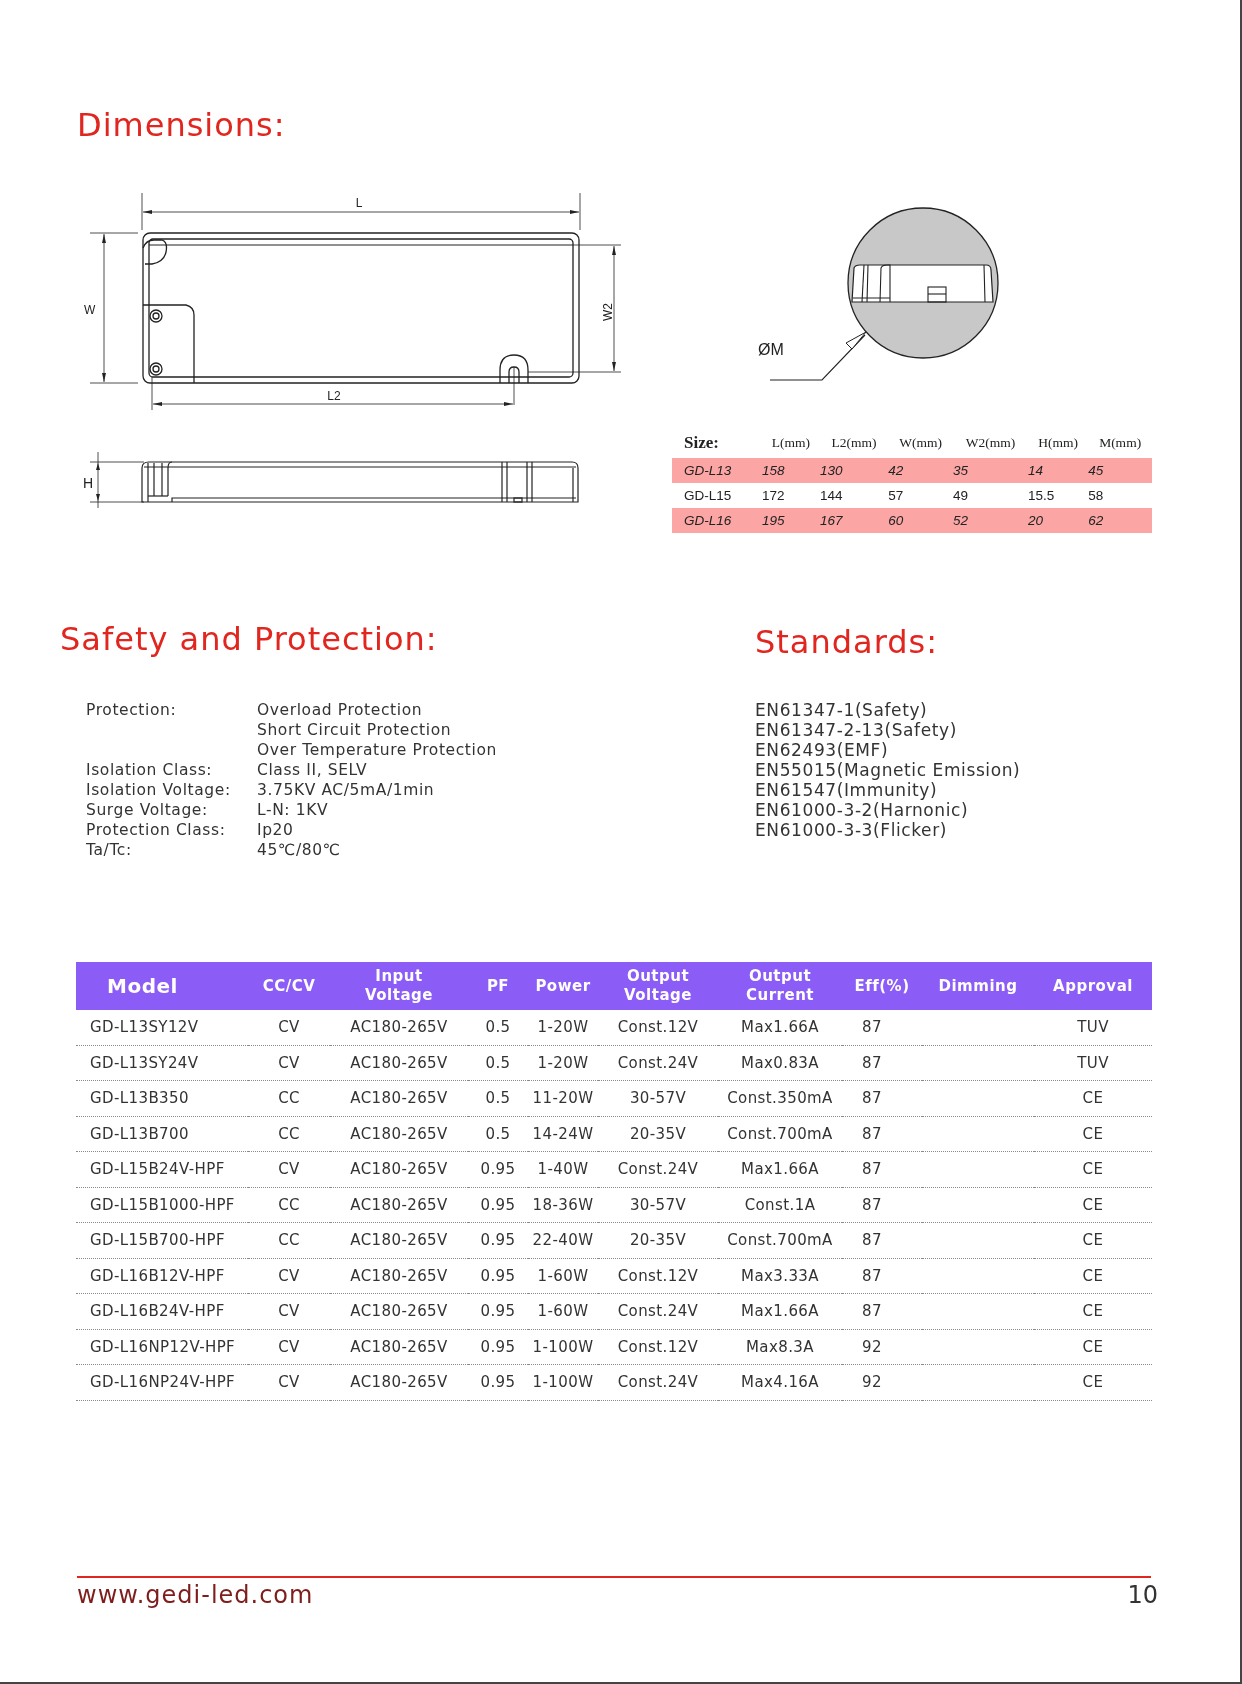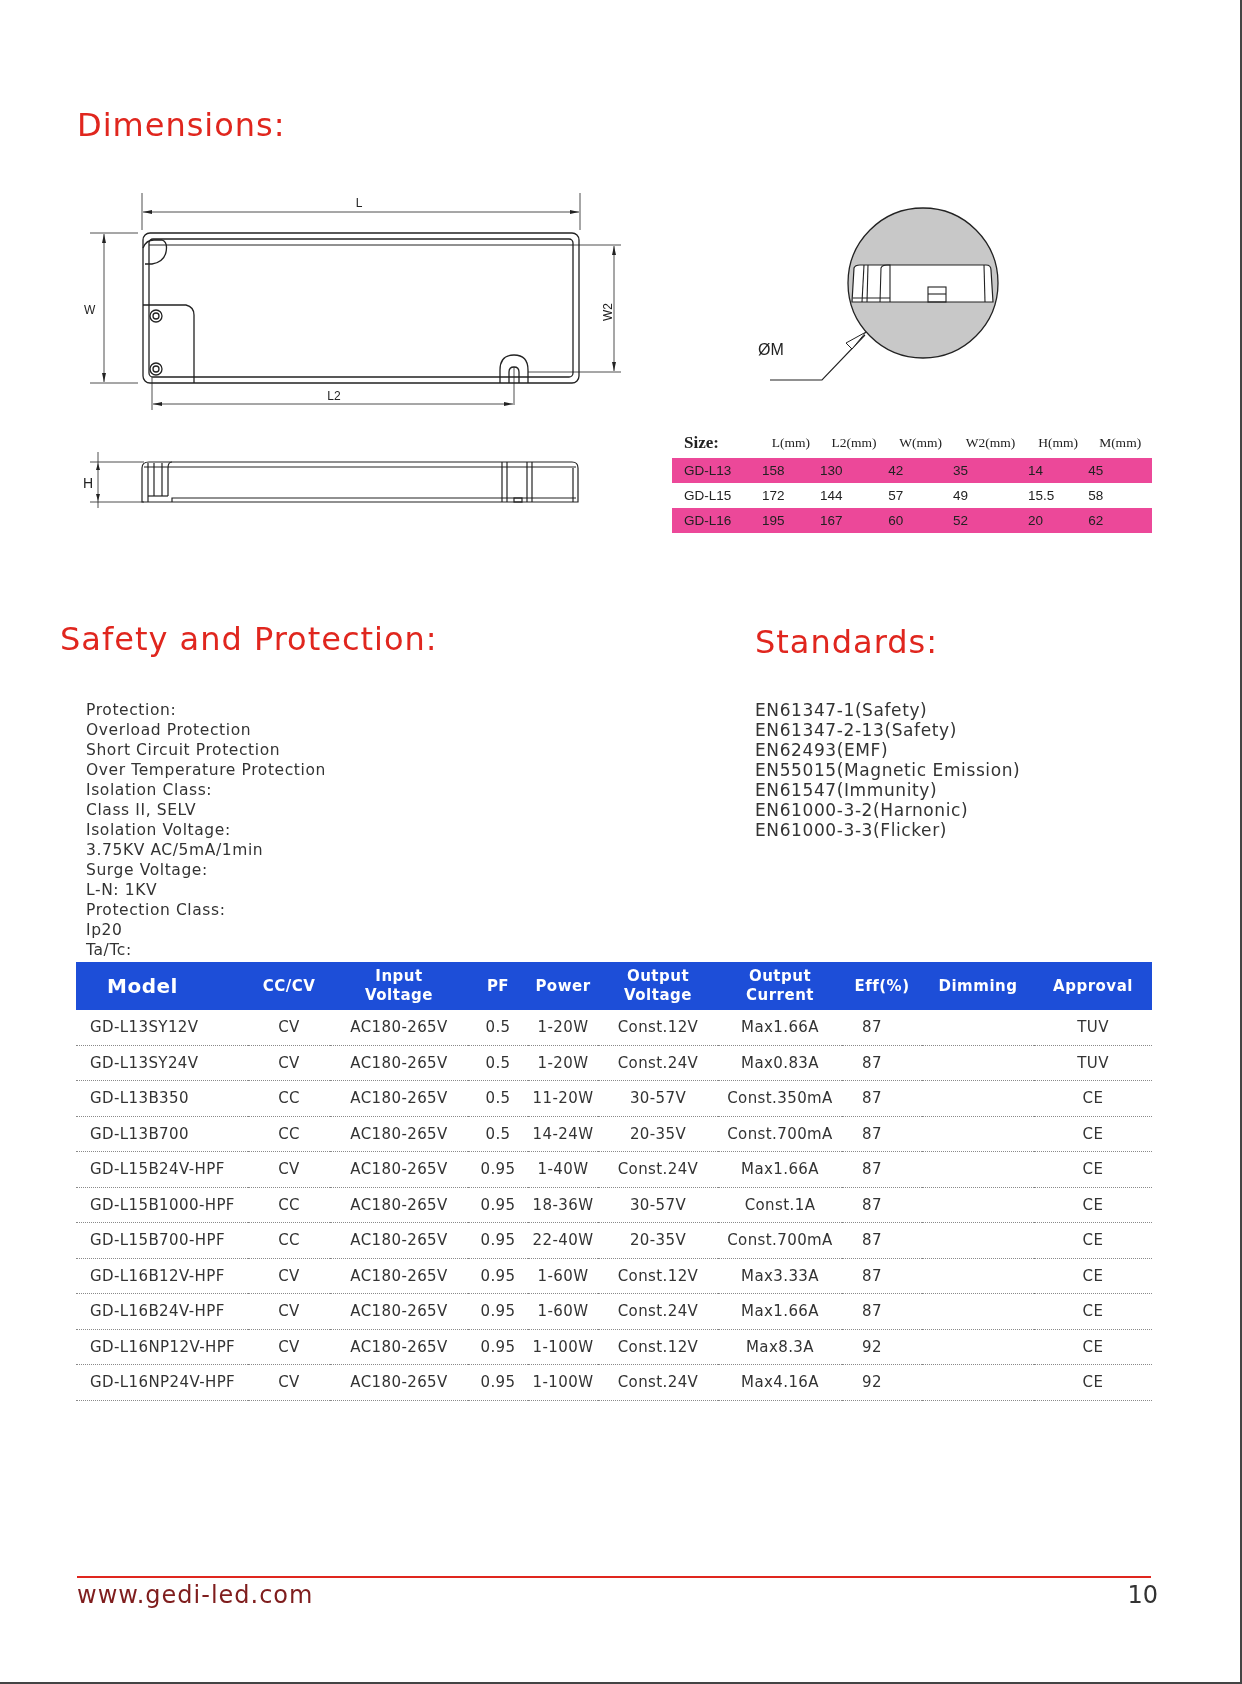--- a/index.html
+++ b/index.html
@@ -12,35 +12,35 @@
   .drawing { position:absolute; }
   .drawing text { font-family:"Liberation Sans", sans-serif; fill:#222; }
 
   
   .size-table { position:absolute; left:672px; top:428px; width:480px;
                 border-collapse:collapse; font-family:"Liberation Sans", sans-serif; font-size:13.5px; }
   .size-table th { font-weight:normal; color:#222; padding:0; height:30px; text-align:center;font-family:Liberation Serif, serif; }
   .size-table th.size-label { font-weight:bold; font-size:17px; text-align:left; padding-left:12px; }
   .size-table td { height:25px; text-align:left; padding:0; color:#222; }
   .size-table td.model { text-align:left; padding-left:12px; }
-  .size-table tr.shade td { background:#ec4899; }
+  .size-table tr.shade td { background:#fca5a5;font-style:italic; }
 
   
   .spec { position:absolute; left:86px; top:700px; font-size:15.5px; line-height:20px;
           letter-spacing:0.6px; color:#333; }
-  .spec .row { display:flex;flex-direction:column; }
+  .spec .row { display:flex; }
   .spec .k { width:171px; flex:none; }
   .spec .v div { white-space:nowrap; }
   .stds { position:absolute; left:755px; top:700px; font-size:17px; line-height:20px;
           letter-spacing:0.6px; color:#333; }
 
   
   .model-table { position:absolute; left:76px; top:962px; width:1076px;
                  border-collapse:collapse; font-size:15px; color:#333; }
-  .model-table thead tr { background:#1d4ed8; }
+  .model-table thead tr { background:#8b5cf6; }
   .model-table th { color:#fff; font-weight:bold; height:48px; padding:0; text-align:center;
                     font-size:15px; line-height:19px; letter-spacing:0.5px; }
   .model-table th.model-h { font-size:20px; text-align:left; padding-left:31px; }
   .model-table td { height:34.5px; padding:0; text-align:center; white-space:nowrap;
                     border-bottom:1.5px dotted #8a8a8a; letter-spacing:0.4px; }
   .model-table td.c-model { text-align:left; padding-left:14px; }
   .model-table td.c-eff { text-align:left; padding-left:20px; }
 
   .footer-line { position:absolute; left:77px; top:1576px; width:1074px; height:2px; background:#e0261e; }
   .footer-url { position:absolute; left:77px; top:1581px; font-size:24px; letter-spacing:1px; color:#7f1d1d;text-align:center; }

